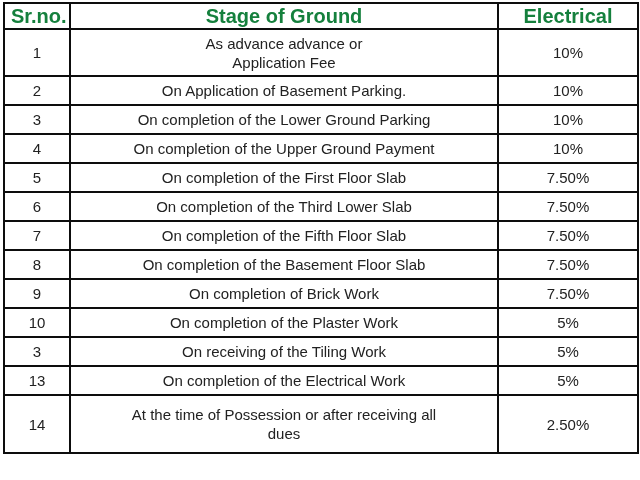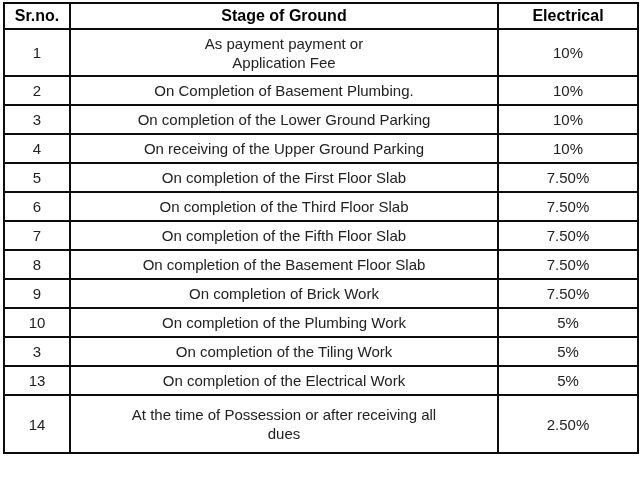--- a/index.html
+++ b/index.html
@@ -30,23 +30,23 @@
     text-align: center;
     vertical-align: middle;
     padding: 0 6px;
     overflow: hidden;
   }
   col.c-sr  { width: 66px;  }
   col.c-stage { width: 428px; }
   col.c-pct { width: 140px; }
   thead tr { height: 26px; }
   thead th {
-    font-size: 16px;
+    font-size: 20px;
     font-weight: bold;
-    color: #000000;
+    color: #15803d;
   }
   tbody td {
     font-size: 15px;
     line-height: 19px;
     color: #222222;
     white-space: pre-line;
   }
   tbody tr { height: 29px; }
   tbody tr.tall-2 { height: 47px; }
   tbody tr.tall-last { height: 58px; }
@@ -63,52 +63,52 @@
   <thead>
     <tr>
       <th>Sr.no.</th>
       <th>Stage of Ground</th>
       <th>Electrical</th>
     </tr>
   </thead>
   <tbody id="tbody">
   <tr class="tall-2">
     <td>1</td>
-    <td>As payment payment or
+    <td>As advance advance or
 Application Fee</td>
     <td>10%</td>
   </tr>
 
   <tr>
     <td>2</td>
-    <td>On Completion of Basement Plumbing.</td>
+    <td>On Application of Basement Parking.</td>
     <td>10%</td>
   </tr>
 
   <tr>
     <td>3</td>
     <td>On completion of the Lower Ground Parking</td>
     <td>10%</td>
   </tr>
 
   <tr>
     <td>4</td>
-    <td>On receiving of the Upper Ground Parking</td>
+    <td>On completion of the Upper Ground Payment</td>
     <td>10%</td>
   </tr>
 
   <tr>
     <td>5</td>
     <td>On completion of the First Floor Slab</td>
     <td>7.50%</td>
   </tr>
 
   <tr>
     <td>6</td>
-    <td>On completion of the Third Floor Slab</td>
+    <td>On completion of the Third Lower Slab</td>
     <td>7.50%</td>
   </tr>
 
   <tr>
     <td>7</td>
     <td>On completion of the Fifth Floor Slab</td>
     <td>7.50%</td>
   </tr>
 
   <tr>
@@ -118,28 +118,28 @@
   </tr>
 
   <tr>
     <td>9</td>
     <td>On completion of Brick Work</td>
     <td>7.50%</td>
   </tr>
 
   <tr>
     <td>10</td>
-    <td>On completion of the Plumbing Work</td>
+    <td>On completion of the Plaster Work</td>
     <td>5%</td>
   </tr>
 
 
   <tr>
     <td>3</td>
-    <td>On completion of the Tiling Work</td>
+    <td>On receiving of the Tiling Work</td>
     <td>5%</td>
   </tr>
 
   <tr>
     <td>13</td>
     <td>On completion of the Electrical Work</td>
     <td>5%</td>
   </tr>
 
   <tr class="tall-last">

